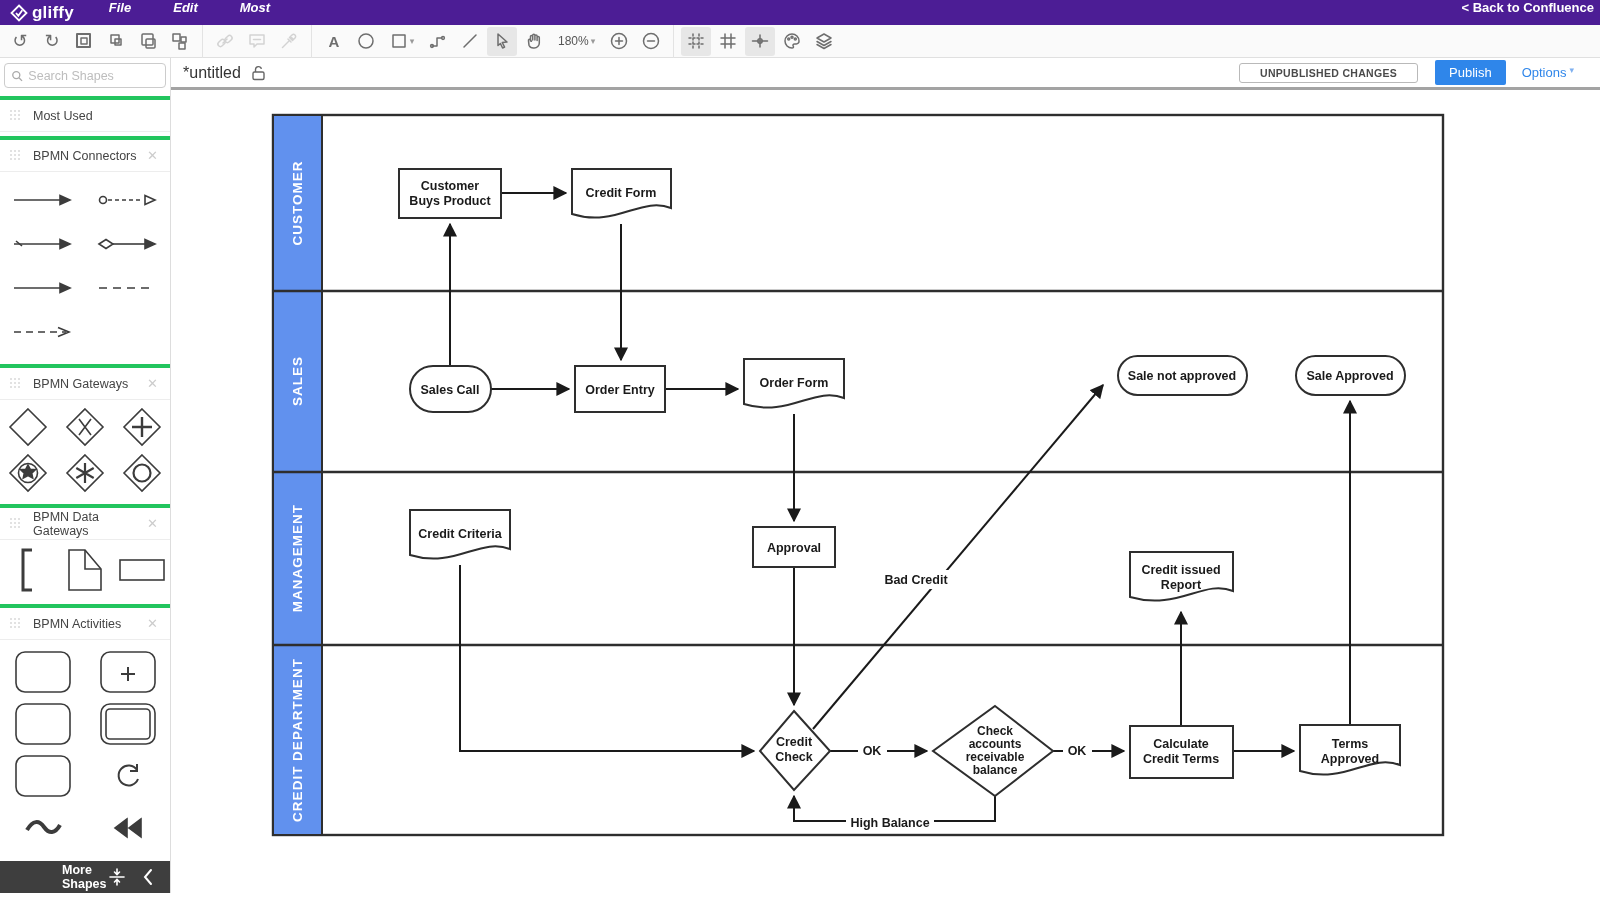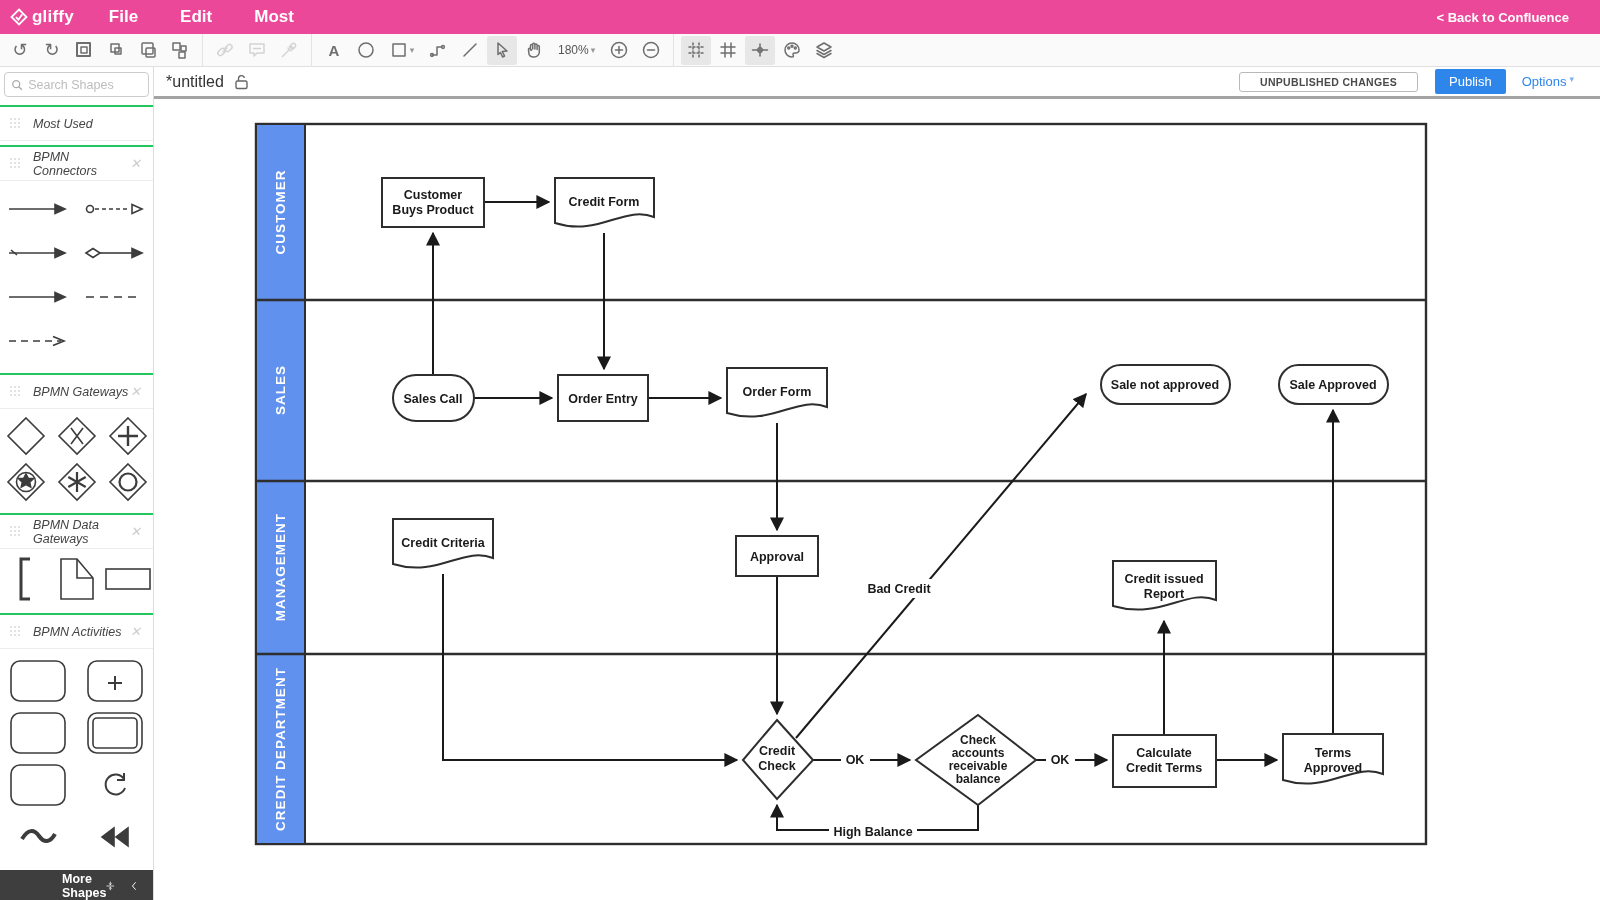--- a/index.html
+++ b/index.html
@@ -1,47 +1,47 @@
 <!DOCTYPE html>
 <html><head>
 <meta charset="utf-8">
 <style>
   * { margin:0; padding:0; box-sizing:border-box; }
   html,body { width:1600px; height:900px; overflow:hidden; font-family:"Liberation Sans",sans-serif; background:#fff; }
 
   
-  .topbar { height:34px; background:#ec4899; display:flex; align-items:center; color:#fff; }
+  .topbar { height:25px; background:#4c1d95; display:flex; color:#fff; }
   .logo { display:flex; align-items:center; gap:4px; padding:0 14px 0 10px; }
   .logo-text { font-size:17px; font-weight:bold; letter-spacing:.2px; }
-  .menu-item { font-size:17px; font-weight:bold; padding:0 21px; cursor:default; }
+  .menu-item { font-size:13px; font-weight:bold; padding:0 21px; cursor:default;font-style:italic; }
   .topbar-spacer { flex:1; }
-  .back-link { font-size:13px; font-weight:bold; padding-right:31px; }
+  .back-link { font-size:13px; font-weight:bold; padding-right:6px; }
 
   
   .toolbar { height:33px; background:#fafafa; border-bottom:1px solid #e0e0e0; display:flex; align-items:center; padding-left:4px; }
   .tbtn { width:30px; height:29px; display:flex; align-items:center; justify-content:center; border-radius:3px; margin:0 1px; color:#6e6e6e; }
   .tbtn.active { background:#e7e7e7; }
   .tbtn.disabled { color:#d3d3d3; }
   .tbtn svg { stroke:currentColor; fill:none; stroke-width:1.5; stroke-linecap:round; stroke-linejoin:round; }
   .tdiv { width:1px; height:33px; background:#e3e3e3; margin:0 6px; }
   .zoom-level { font-size:12px; color:#555; display:flex; align-items:center; gap:2px; padding:0 8px; }
   .caret { font-size:9px; color:#999; }
   .tb-letter { font-size:15px; font-weight:bold; font-family:"Liberation Sans",sans-serif; }
   .uarr { font-size:18px; line-height:1; }
 
   
   .workspace { display:flex; height:835px; }
-  .sidebar { width:154px; border-right:1px solid #ddd; position:relative; overflow:hidden; background:#fff; }
+  .sidebar { width:171px; border-right:1px solid #ddd; position:relative; overflow:hidden; background:#fff; }
   .content { flex:1; position:relative; }
 
   
   .search-wrap { margin:5px 4px 8px 4px; height:25px; border:1px solid #ccc; border-radius:4px; display:flex; align-items:center; padding:0 6px; background:#fff; }
   .search-wrap input { border:none; outline:none; font-size:12.5px; color:#444; width:100%; font-family:"Liberation Sans",sans-serif; }
   .search-wrap input::placeholder { color:#bdbdbd; }
-  .sec-hdr { height:36px; border-top:2px solid #22c55e; border-bottom:1px solid #ededed; display:flex; align-items:center; margin-top:4px; background:#fff;font-style:italic; }
+  .sec-hdr { height:36px; border-top:4px solid #22c55e; border-bottom:1px solid #ededed; display:flex; align-items:center; margin-top:4px; background:#fff; }
   .drag-dots { width:12px; height:12px; margin-left:10px; display:grid; grid-template-columns:repeat(3,4px); grid-auto-rows:4px; }
   .drag-dots i { width:2px; height:2px; border-radius:50%; background:#d8d8d8; }
   .sec-label { font-size:12.5px; color:#444; margin-left:11px; flex:1; }
   .sec-close { color:#ccc; font-size:13px; margin-right:12px; }
   .pal-grid { display:grid; }
   .pal-cell { display:flex; align-items:center; justify-content:center; }
   .pal-cell svg { stroke:#3c3c3c; fill:none; stroke-width:1.6; }
   .conn-grid { grid-template-columns:1fr 1fr; grid-auto-rows:44px; padding:6px 0; }
   .gw-grid { grid-template-columns:1fr 1fr 1fr; grid-auto-rows:46px; padding:4px 0; }
   .art-grid { grid-template-columns:1fr 1fr 1fr; grid-auto-rows:56px; padding:2px 0; }

